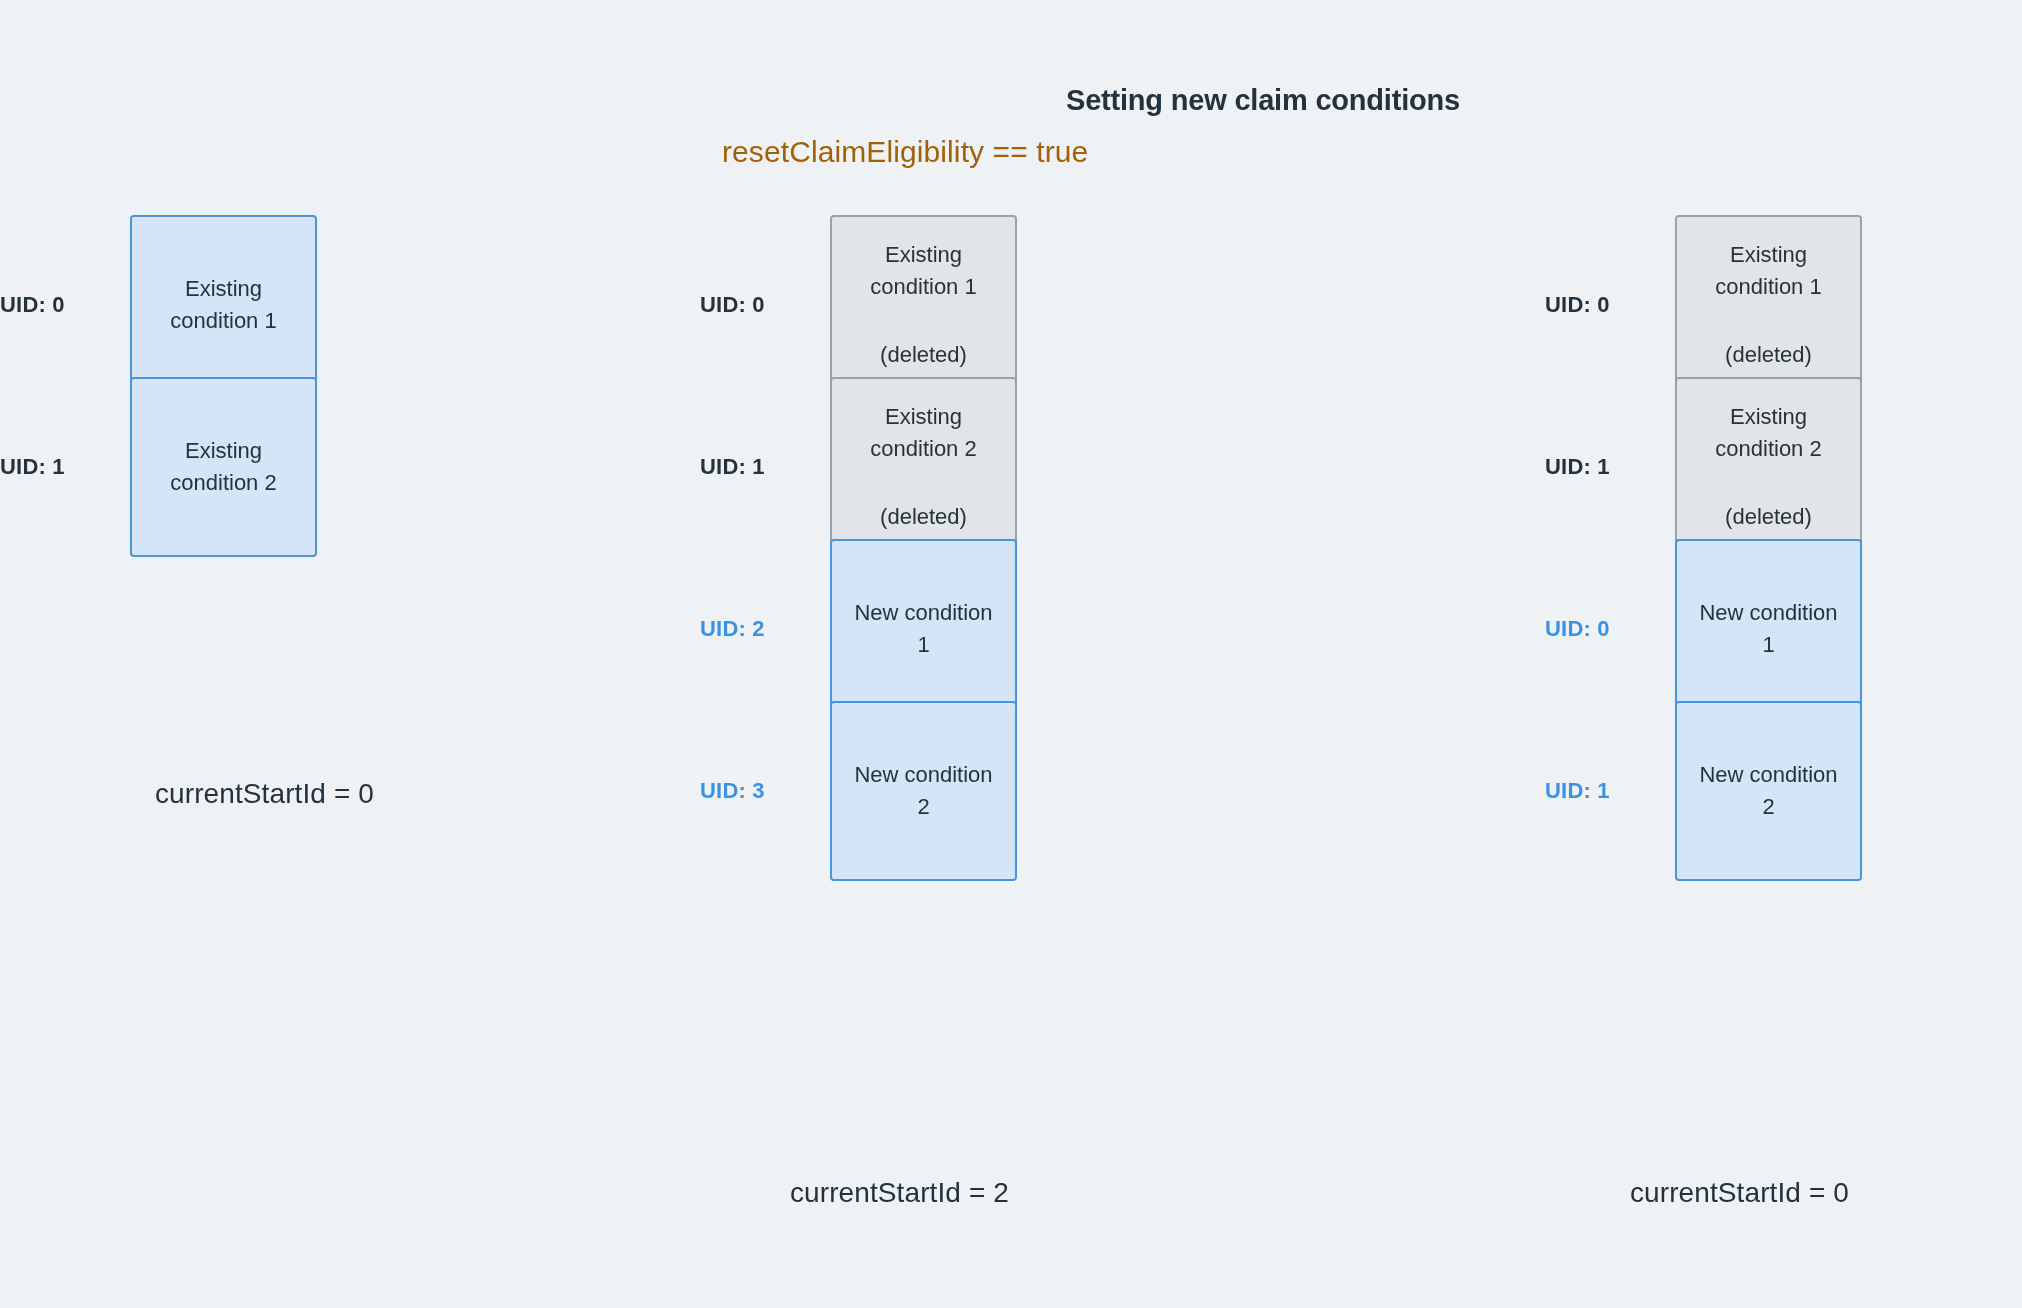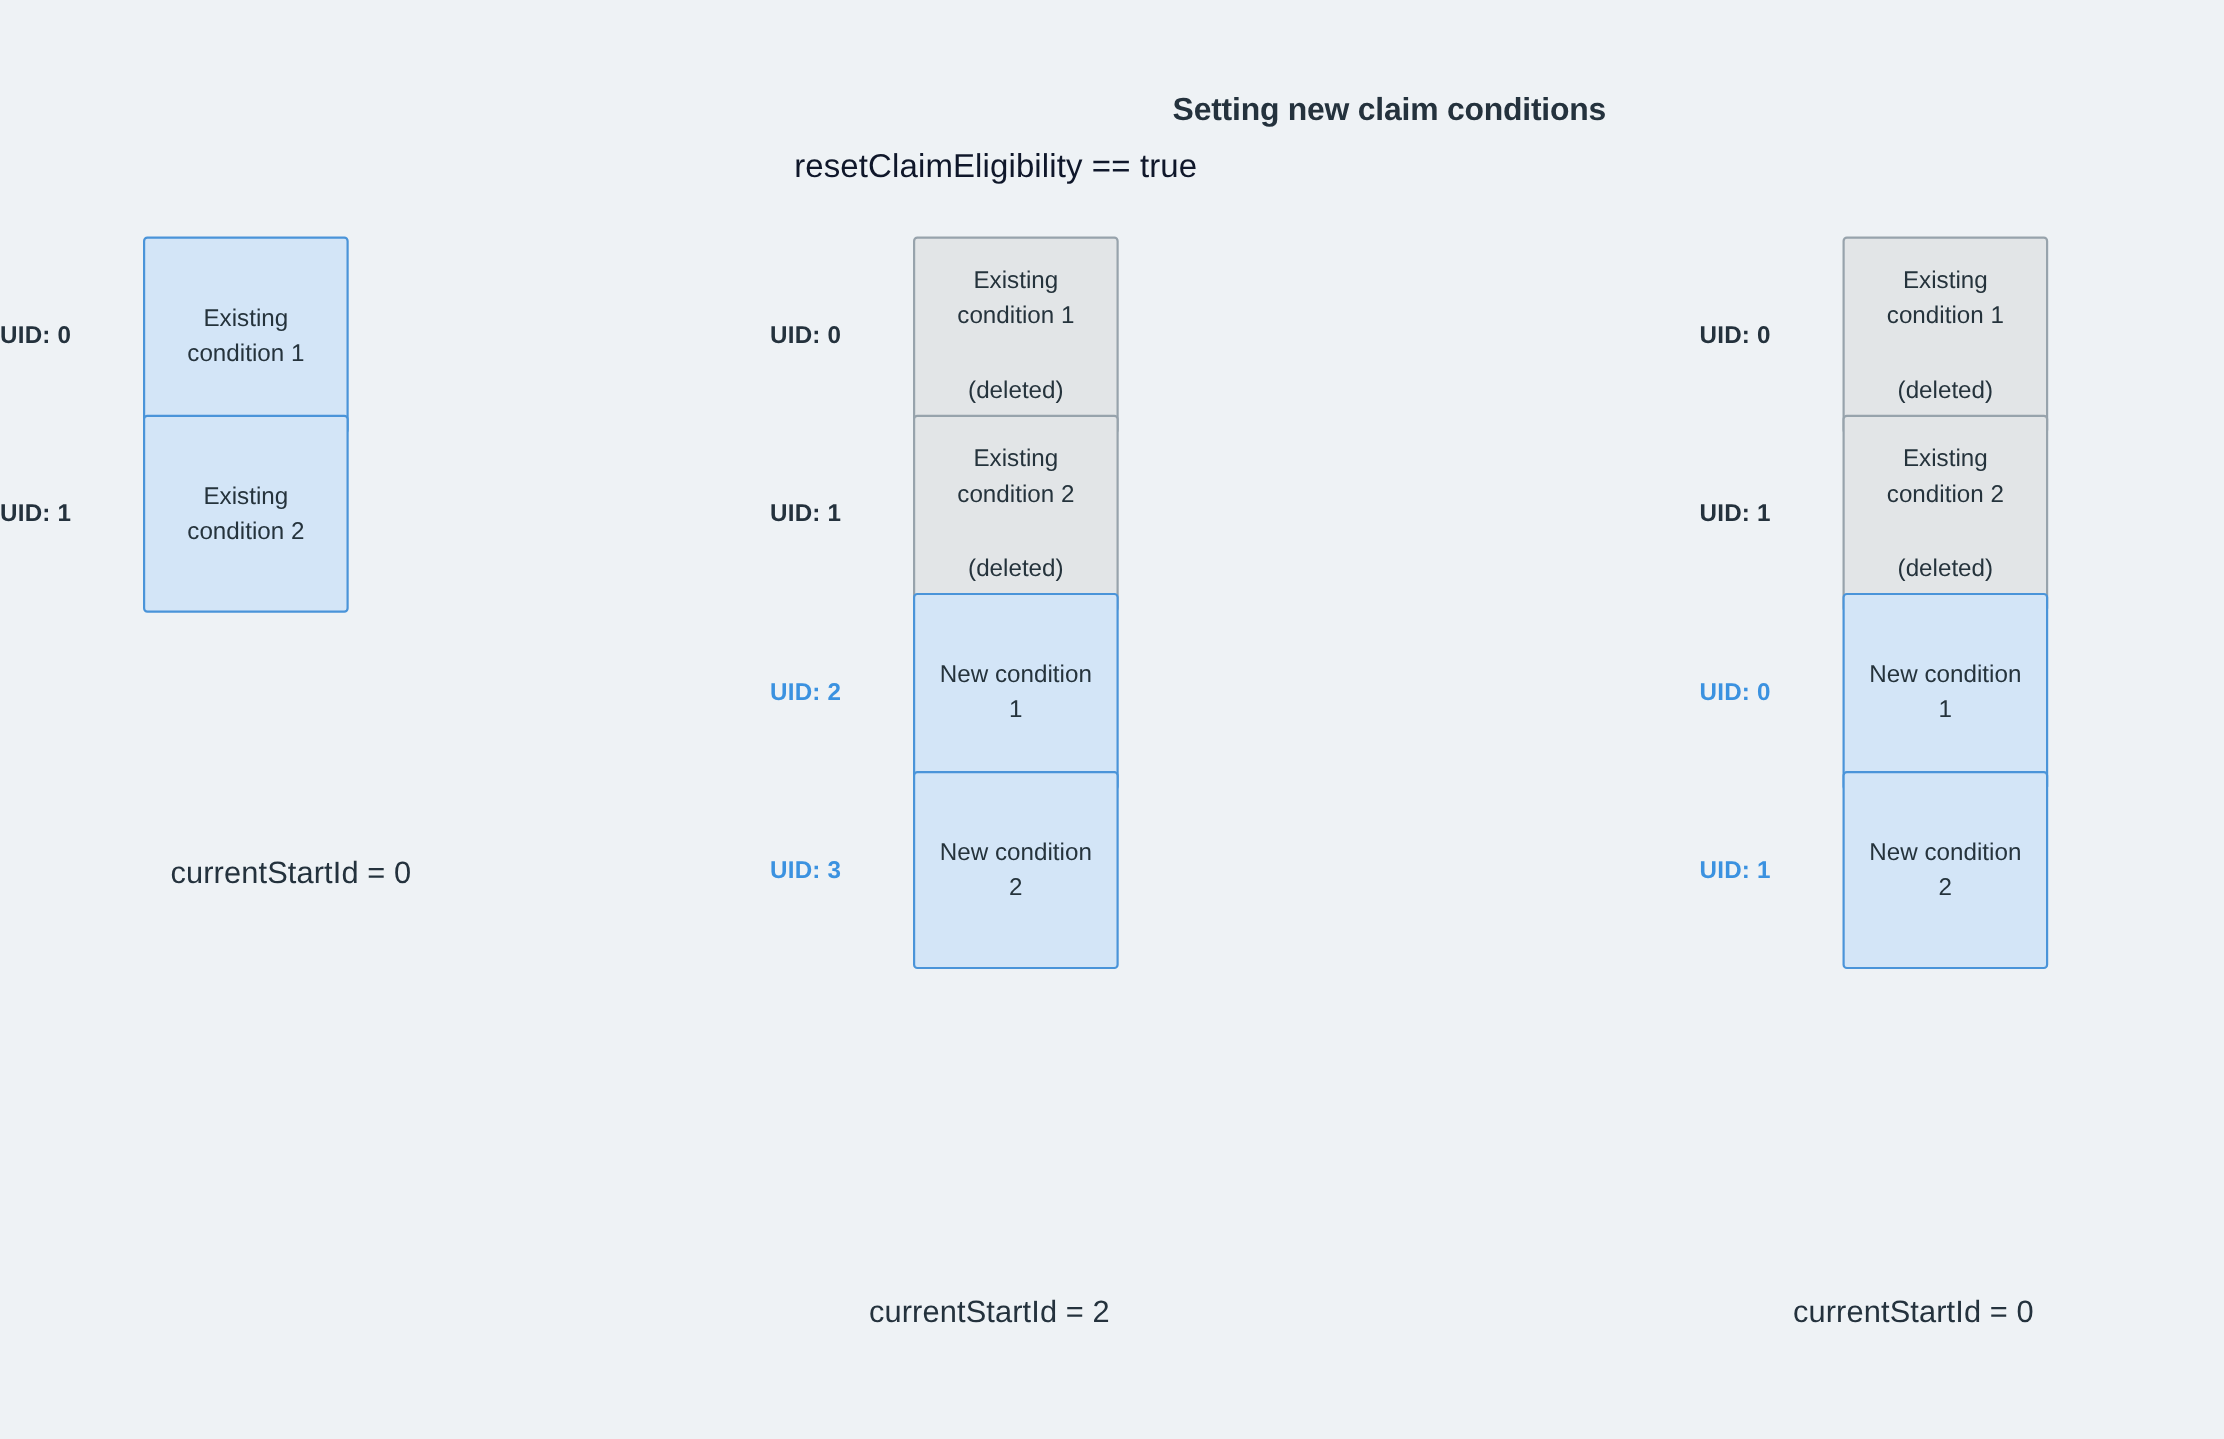--- a/index.html
+++ b/index.html
@@ -35,21 +35,21 @@
   #title-setting  { left: 1066px; top: 48px; margin-top: 36px; }
 
   
   .cond-label {
     position: absolute;
     font-size: 30px;
     font-weight: normal;
     white-space: nowrap;
     letter-spacing: 0.1px;
   }
-  #label-reset-true  { left: 722px;  top: 135px; color: #0f172a; }
+  #label-reset-true  { left: 722px;  top: 135px; color: #a16207; }
   #label-reset-false { left: 1510px; top: 135px; color: #dd4864; }
 
   
   .column {
     position: absolute;
     top: 0;
     width: 520px;
     height: 1308px;
   }
   #column-existing { left: 0px; }

